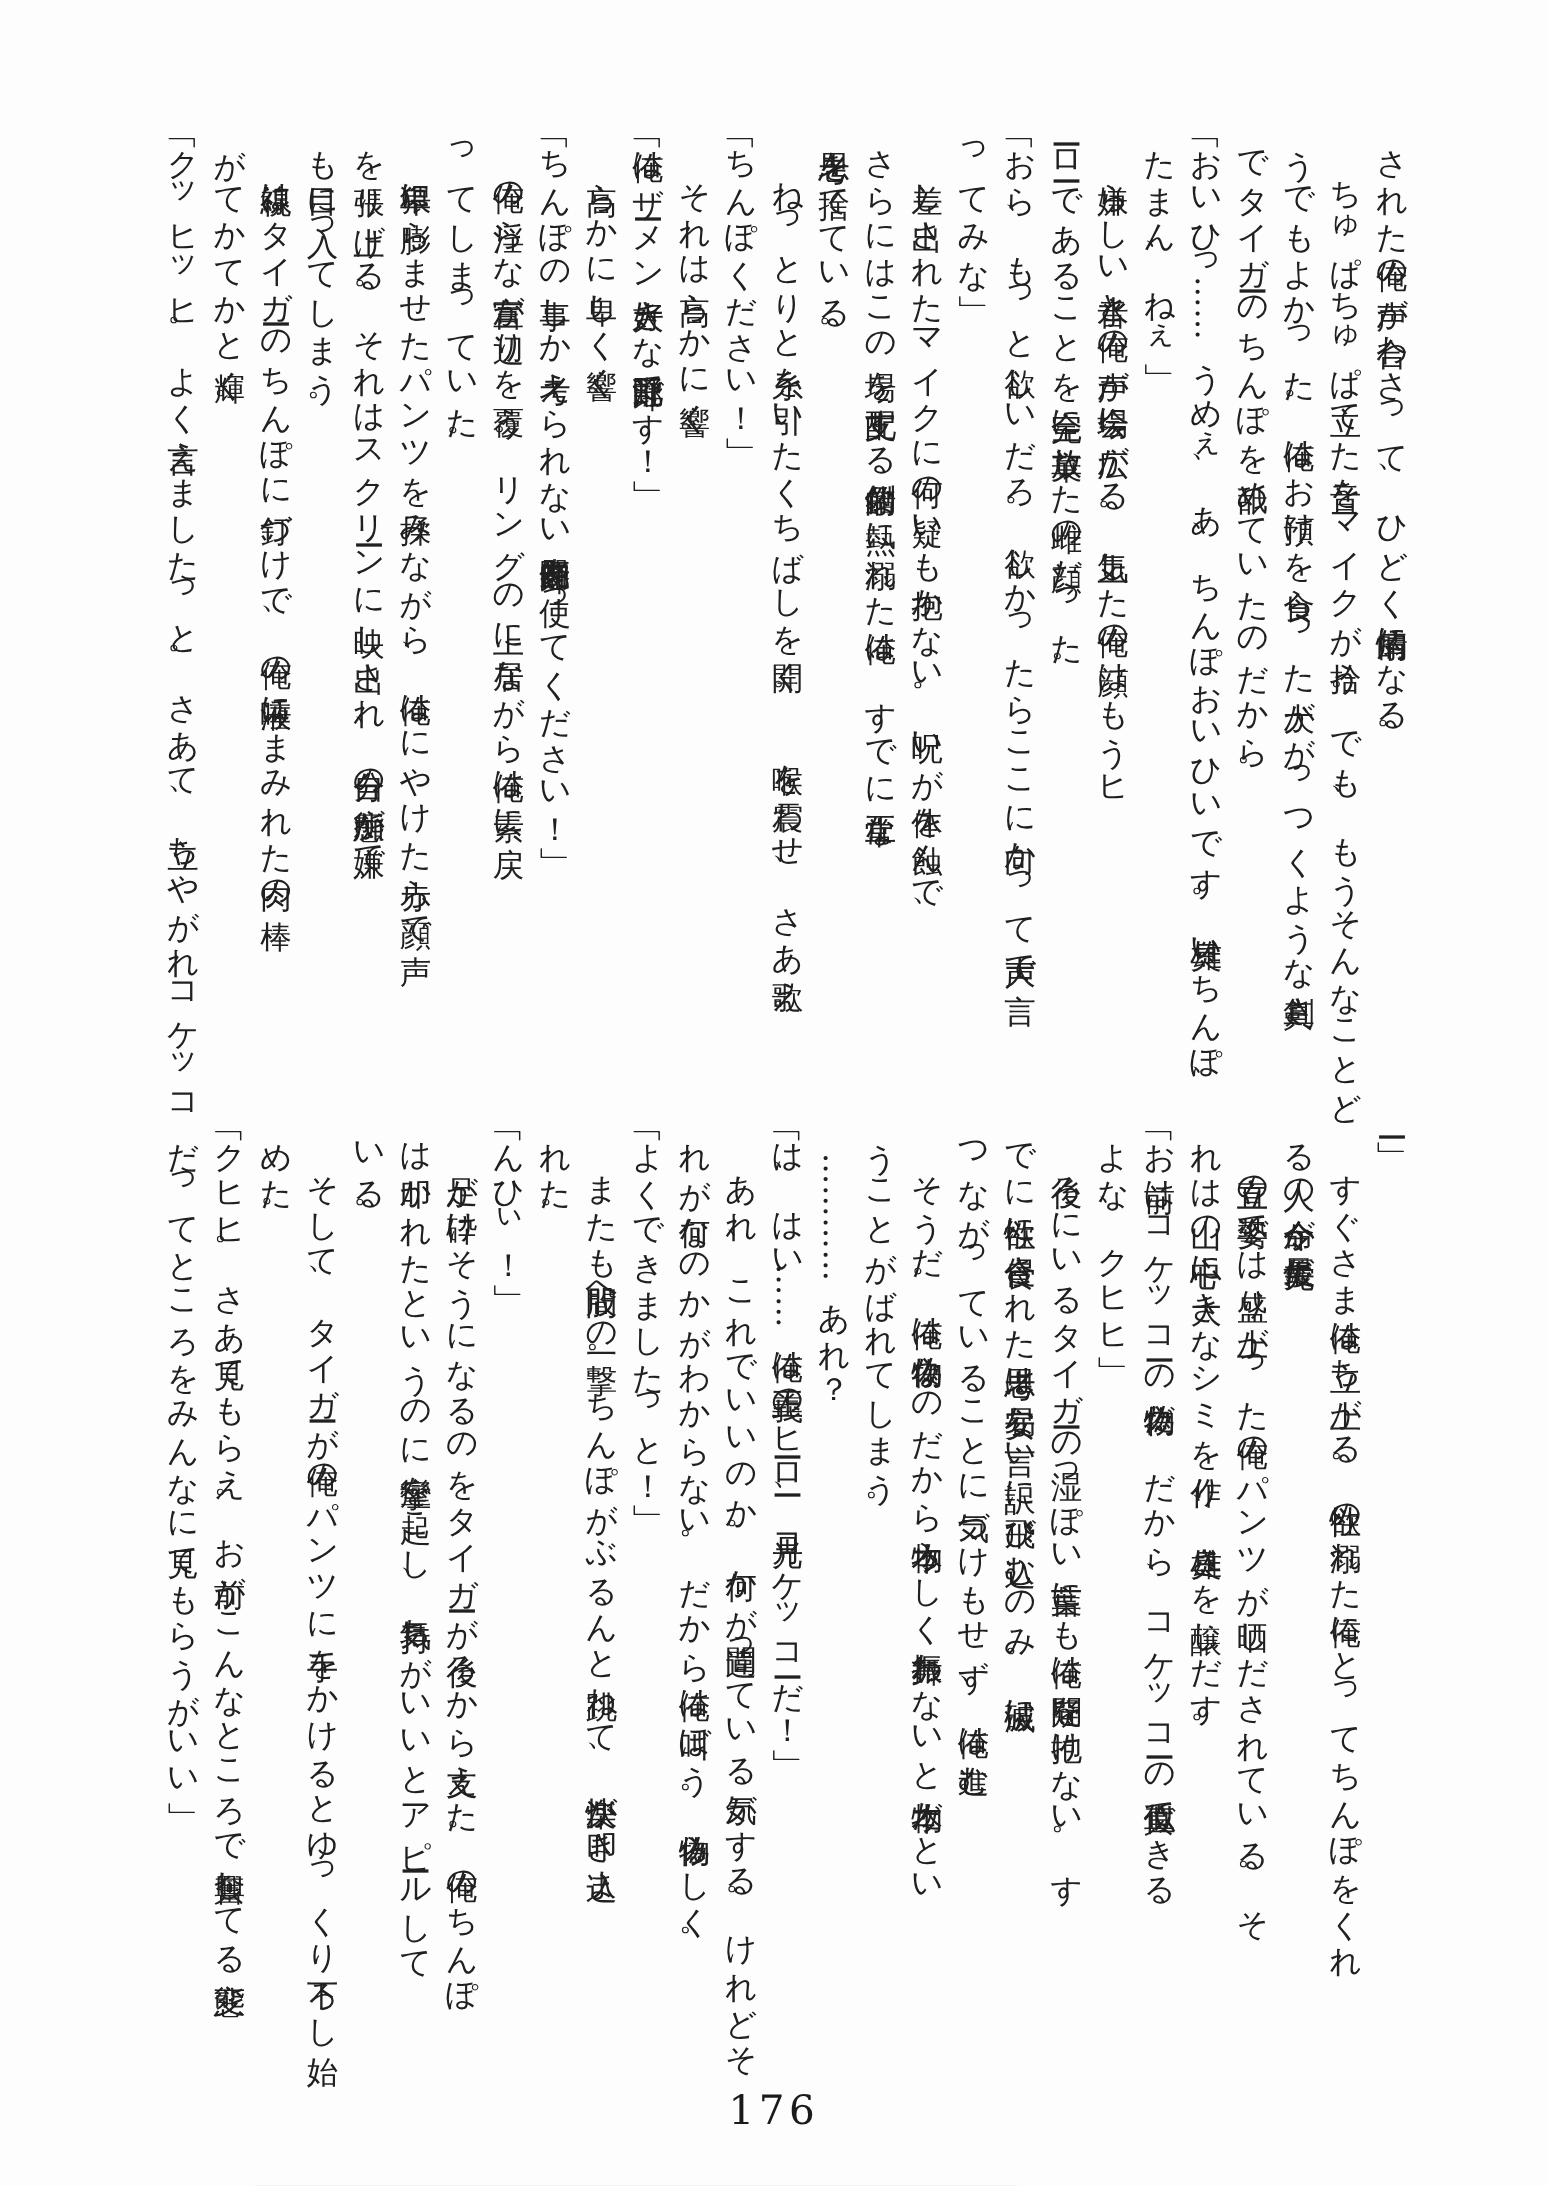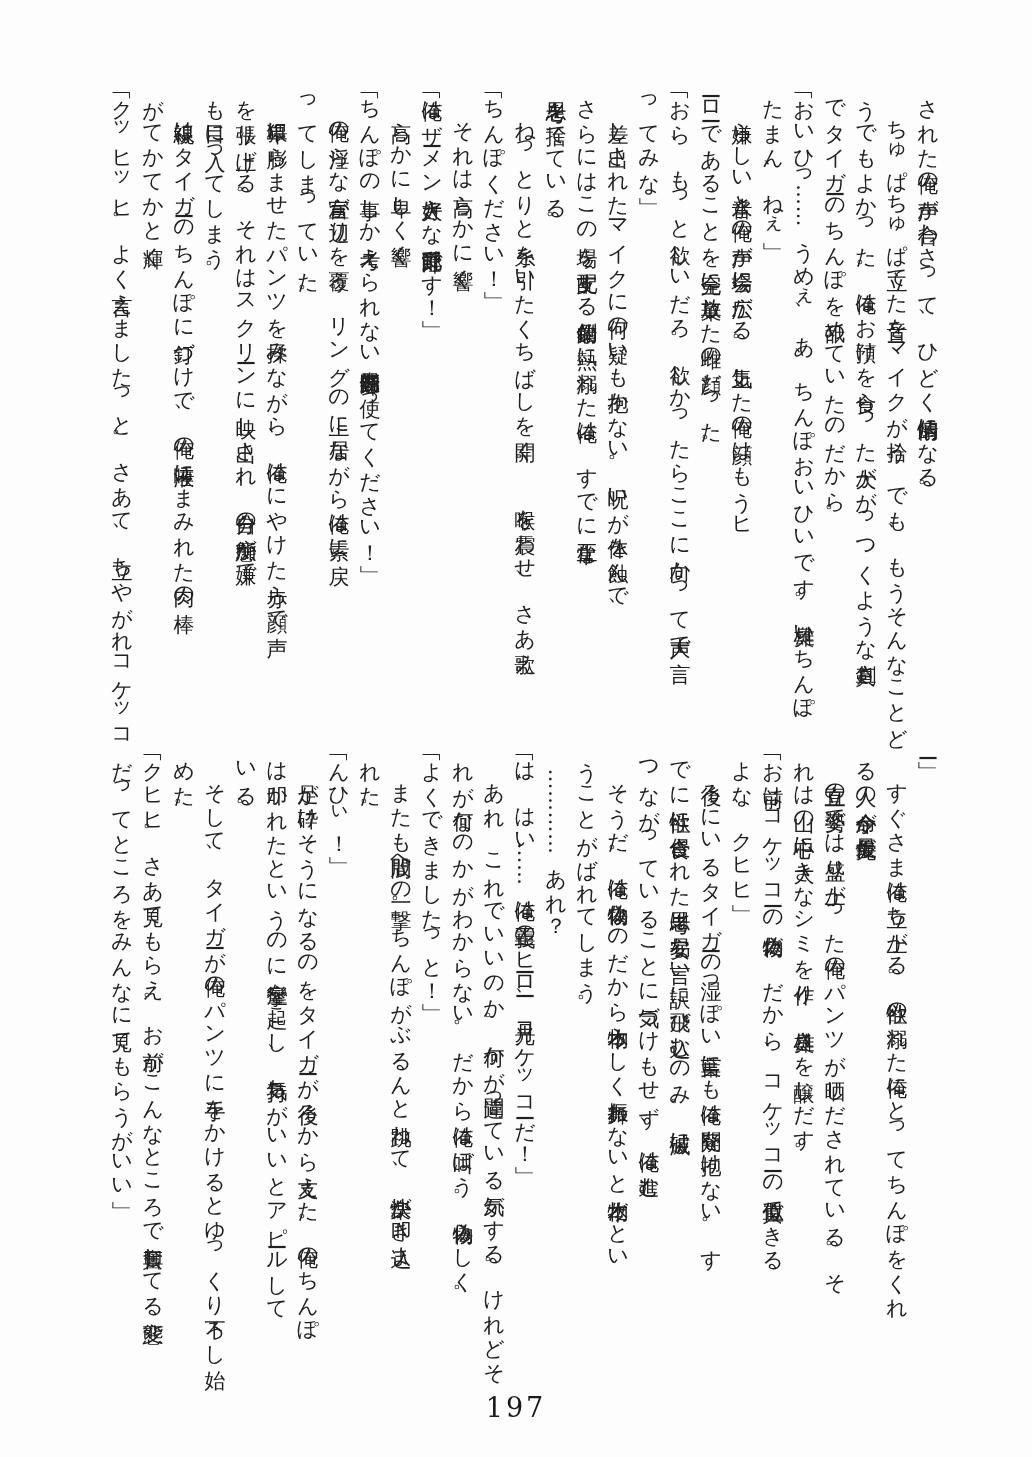--- a/index.html
+++ b/index.html
@@ -107,15 +107,15 @@
       <div class="line">「んひぃ！」</div>
       <div class="line">　足が砕けそうになるのをタイガーが後ろから支えた。俺のちんぽ</div>
       <div class="line">は叩かれたというのに痙攣を起こし、気持ちがいいとアピールして</div>
       <div class="line">いる。</div>
       <div class="line">　そして、タイガーが俺のパンツに手をかけるとゆっくり下ろし始</div>
       <div class="line">めた。</div>
       <div class="line">「クヒヒ。さあ見てもらえ。お前がこんなところで興奮してる変態</div>
       <div class="line">だってところをみんなに見てもらうがいい」</div>
     </div>
 
-  <div class="page-number">197</div>
+  <div class="page-number">176</div>
 
 </div>
 
 </body></html>

